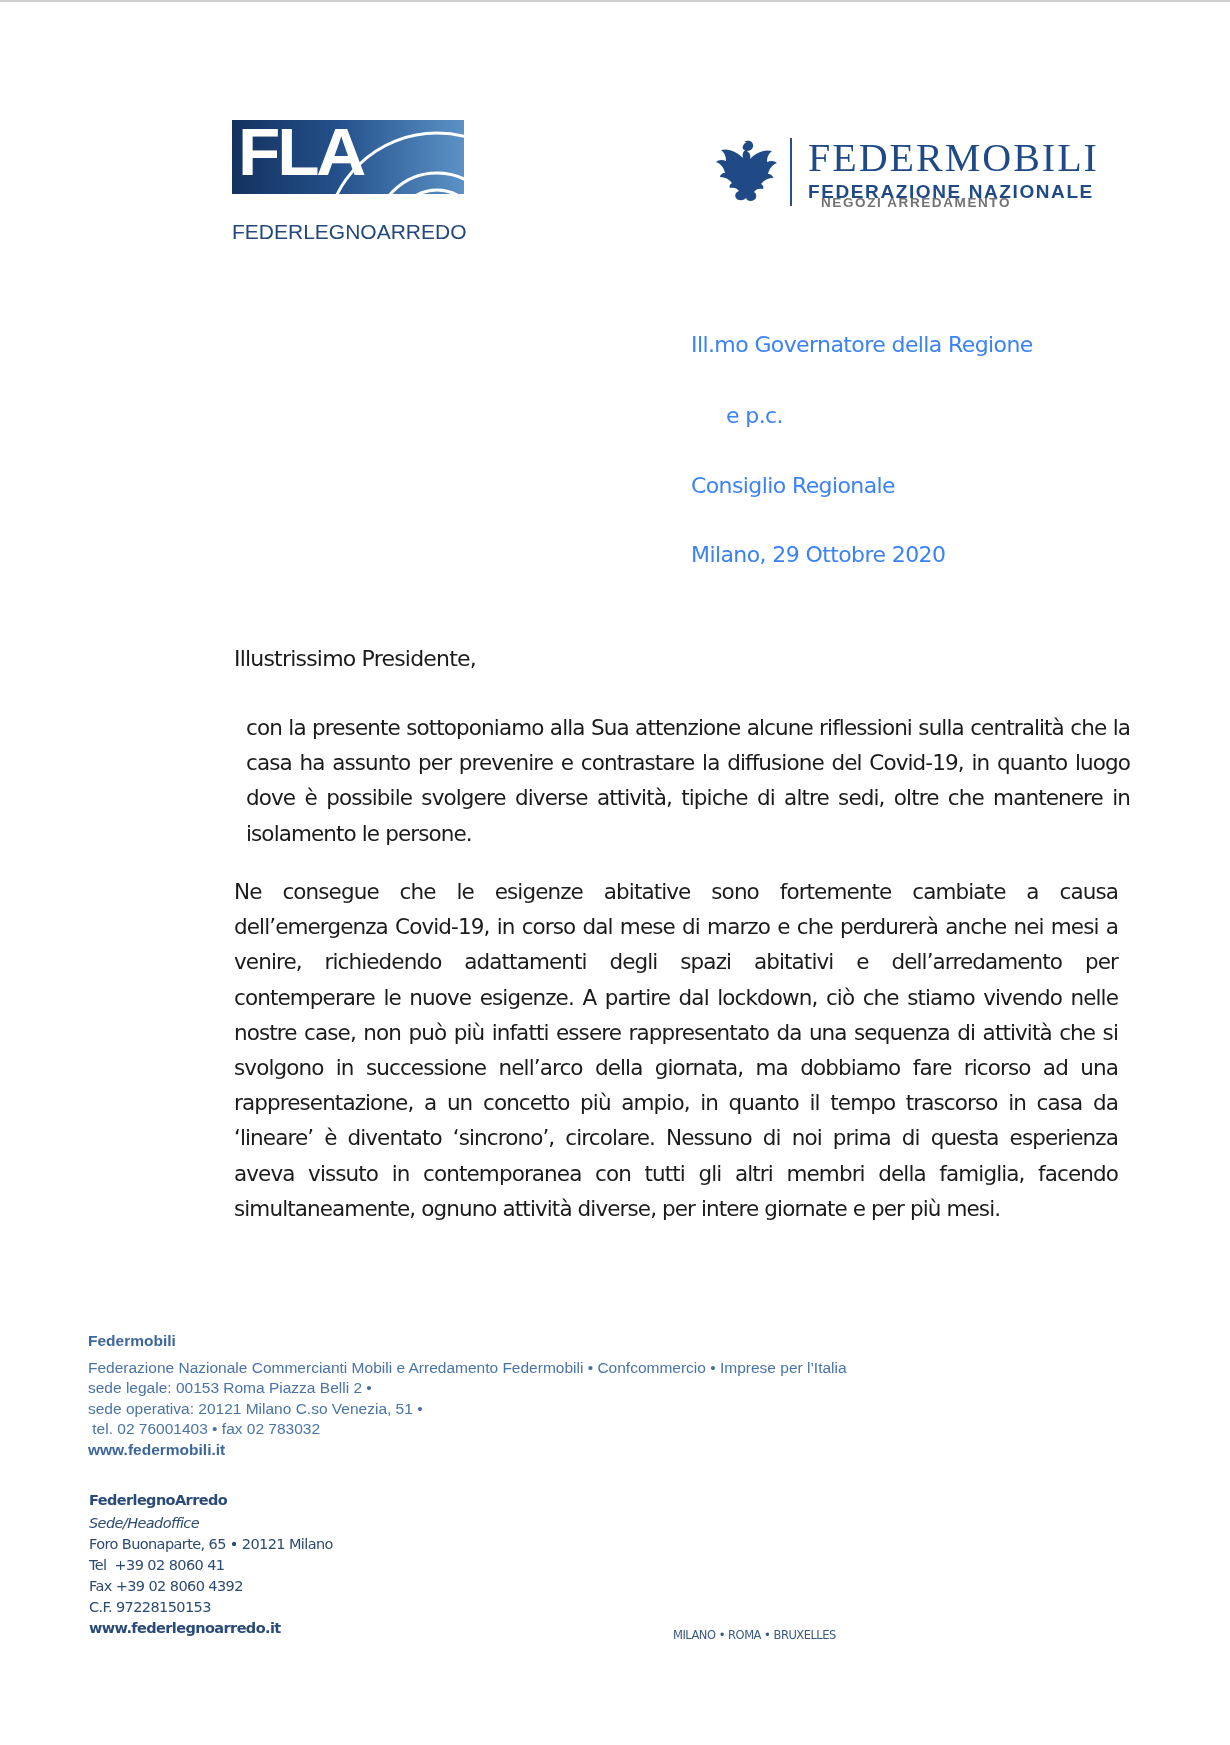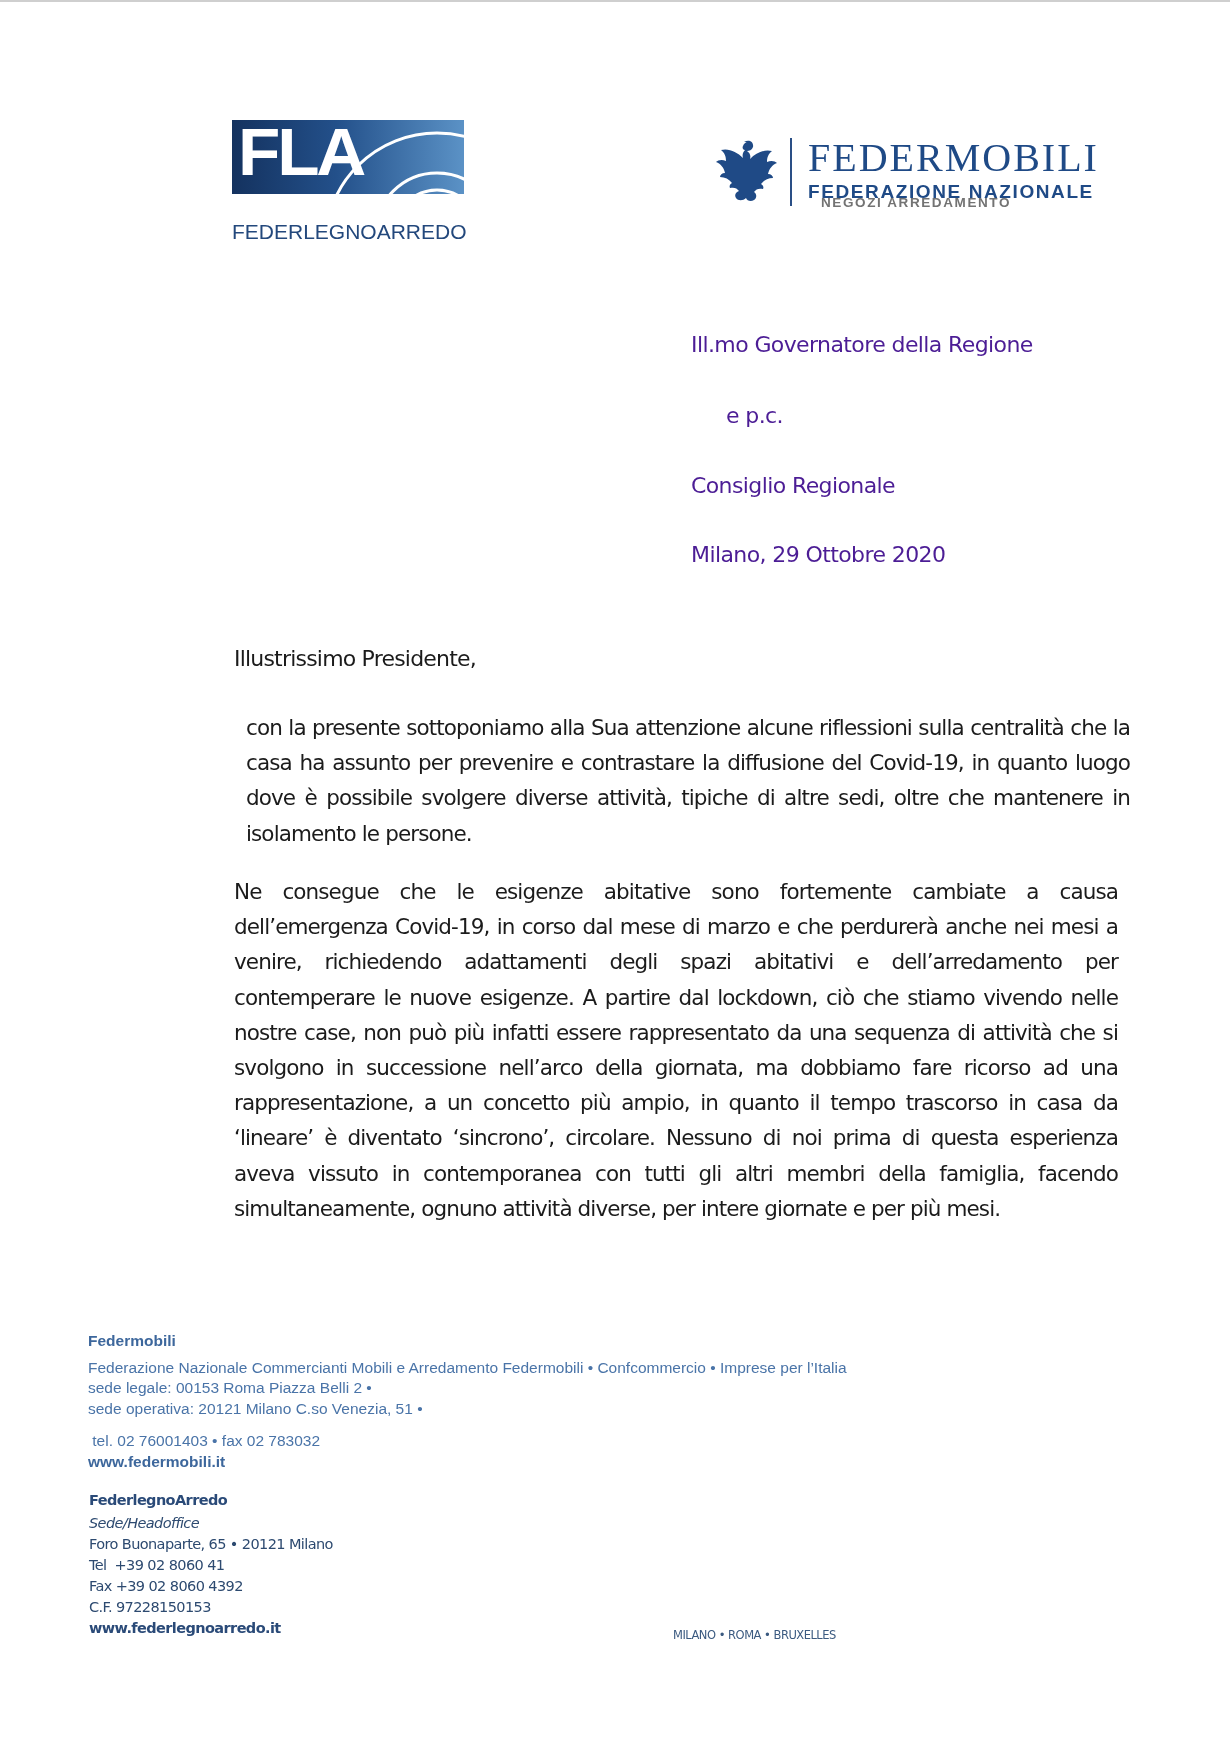--- a/index.html
+++ b/index.html
@@ -15,21 +15,21 @@
 
   
   .fm-logo { position:absolute; left:706px; top:132px; width:360px; height:80px; }
   .fm-eagle { position:absolute; left:0; top:4px; width:74px; height:70px; }
   .fm-divider { position:absolute; left:84px; top:6px; width:2px; height:68px; background:#2a4f86; }
   .fm-title { position:absolute; left:102px; top:2px; font-family:"Liberation Serif", serif; font-size:40px; color:#1f4a86; letter-spacing:2px; white-space:nowrap; }
   .fm-sub1 { position:absolute; left:102px; top:49px; font-family:"Liberation Sans", sans-serif; font-weight:bold; font-size:19px; color:#1f4a86; letter-spacing:1.6px; white-space:nowrap; }
   .fm-sub2 { position:absolute; left:115px; top:63px; font-family:"Liberation Sans", sans-serif; font-weight:bold; font-size:13.5px; color:#737373; letter-spacing:1.6px; white-space:nowrap; }
 
   
-  .recip { position:absolute; left:691px; font-family:"DejaVu Sans", sans-serif; font-size:22px; color:#4c1d95; white-space:nowrap; letter-spacing:-0.6px; }
+  .recip { position:absolute; left:691px; font-family:"DejaVu Sans", sans-serif; font-size:22px; color:#3b82f6; white-space:nowrap; letter-spacing:-0.6px; }
 
   
   .body-text { position:absolute; left:234px; width:884px; font-family:"DejaVu Sans", sans-serif; font-size:21.5px; line-height:35.2px; color:#1b1b1b; letter-spacing:-0.9px; text-align:justify; }
   .salutation { position:absolute; left:234px; top:646px; font-family:"DejaVu Sans", sans-serif; font-size:22px; color:#1b1b1b; letter-spacing:-0.8px; }
 
   
   .foot { position:absolute; left:88px; font-family:"Liberation Sans", sans-serif; color:#4a74a8; font-size:15.5px; white-space:nowrap; line-height:20.5px; }
   .foot .b { font-weight:bold; color:#3d679c; }
   .foot2 { position:absolute; left:89px; font-family:"DejaVu Sans", sans-serif; color:#2d4a70; font-size:14.5px; white-space:nowrap; line-height:21px; letter-spacing:-0.6px; }
   .foot2 .b { font-weight:bold; color:#2a4a78; }
@@ -70,21 +70,21 @@
 
 <div class="salutation">Illustrissimo Presidente,</div>
 <p class="body-text" style="top:698px; margin:12px;">con la presente sottoponiamo alla Sua attenzione alcune riflessioni sulla centralità che la casa ha assunto per prevenire e contrastare la diffusione del Covid-19, in quanto luogo dove è possibile svolgere diverse attività, tipiche di altre sedi, oltre che mantenere in isolamento le persone.</p>
 <p class="body-text" style="top:874px; margin:0;">Ne consegue che le esigenze abitative sono fortemente cambiate a causa dell’emergenza Covid-19, in corso dal mese di marzo e che perdurerà anche nei mesi a venire, richiedendo adattamenti degli spazi abitativi e dell’arredamento per contemperare le nuove esigenze. A partire dal lockdown, ciò che stiamo vivendo nelle nostre case, non può più infatti essere rappresentato da una sequenza di attività che si svolgono in successione nell’arco della giornata, ma dobbiamo fare ricorso ad una rappresentazione, a un concetto più ampio, in quanto il tempo trascorso in casa da ‘lineare’ è diventato ‘sincrono’, circolare. Nessuno di noi prima di questa esperienza aveva vissuto in contemporanea con tutti gli altri membri della famiglia, facendo simultaneamente, ognuno attività diverse, per intere giornate e per più mesi.</p>
 
 <div class="foot" style="top:1331px;">
   <div class="b" style="margin-bottom:6px;">Federmobili</div>
   <div>Federazione Nazionale Commercianti Mobili e Arredamento Federmobili • Confcommercio • Imprese per l’Italia</div>
   <div>sede legale: 00153 Roma Piazza Belli 2 •</div>
   <div>sede operativa: 20121 Milano C.so Venezia, 51 •</div>
-  <div style="white-space:pre;margin-top:12px;"> tel. 02 76001403 • fax 02 783032</div>
+  <div style="white-space:pre;"> tel. 02 76001403 • fax 02 783032</div>
   <div class="b">www.federmobili.it</div>
 </div>
 
 <div class="foot2" style="top:1490px;">
   <div class="b" style="margin-bottom:2px;">FederlegnoArredo</div>
   <div class="i">Sede/Headoffice</div>
   <div>Foro Buonaparte, 65 • 20121 Milano</div>
   <div style="white-space:pre;">Tel  +39 02 8060 41</div>
   <div>Fax +39 02 8060 4392</div>
   <div>C.F. 97228150153</div>

